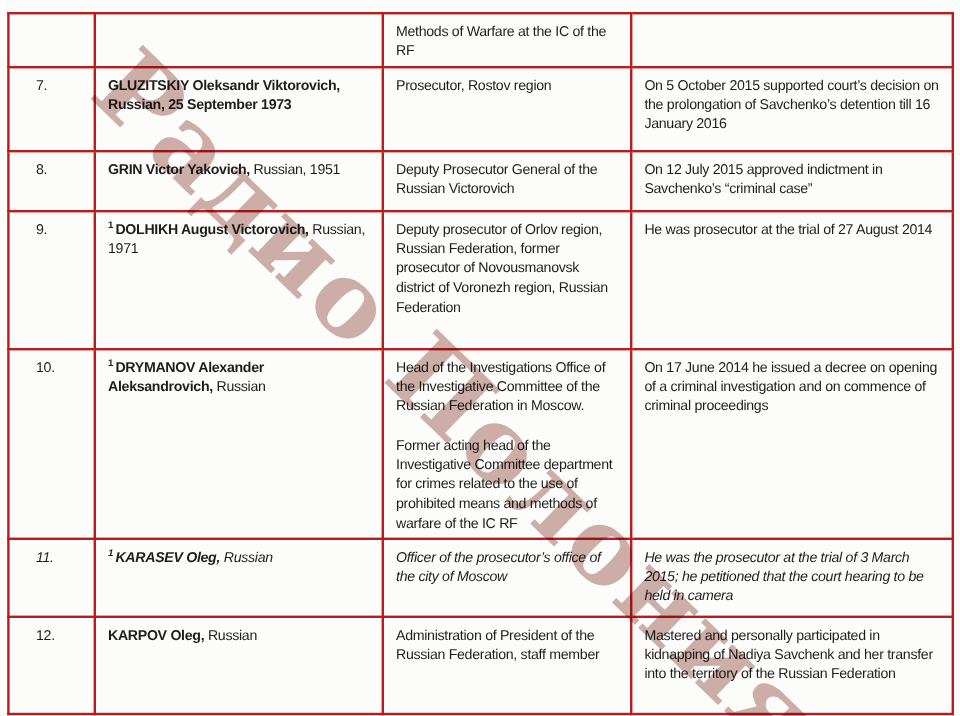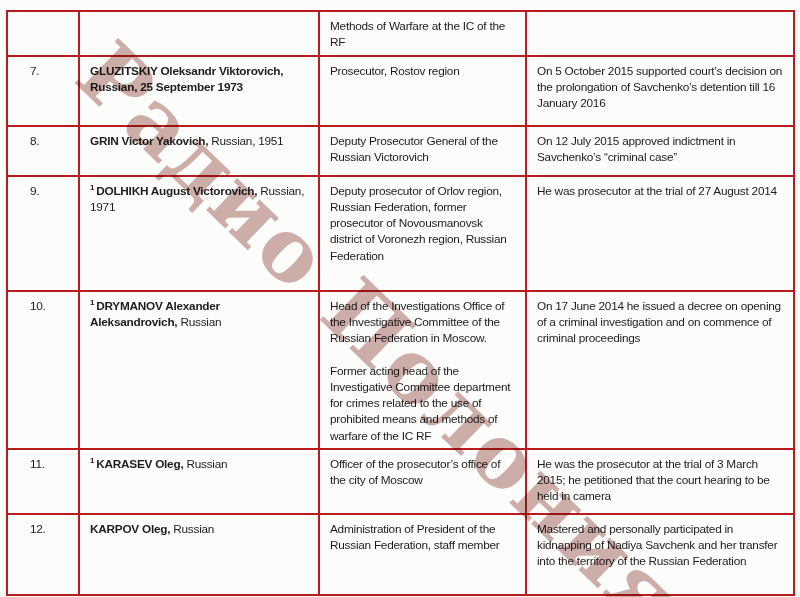--- a/index.html
+++ b/index.html
@@ -25,21 +25,21 @@
     letter-spacing:-0.25px;
     line-height:1.38;
   }
   .doc-table td.c-num{padding-left:22px;}
   .doc-table td.c-name b{font-weight:bold;}
   .doc-table td.c-pos{white-space:pre-line;}
   .doc-table td.c-act{white-space:pre-line;}
   sup.fn{font-size:8px;font-weight:bold;margin-right:2px;line-height:0;}
   sup.fn:empty{margin:0;}
   tr.r0{height:42px;} tr.r1{height:70px;} tr.r2{height:50px;}
-  tr.r3{height:115px;} tr.r4{height:153px;} tr.r5{height:65px;} tr.r6{height:81px;padding-left:40px;}
+  tr.r3{height:115px;} tr.r4{height:153px;} tr.r5{height:65px;font-style:italic;} tr.r6{height:81px;padding-left:40px;}
   .watermark{
     position:absolute;
     left:128px;top:22px;
     transform:rotate(44deg);
     transform-origin:0 0;
     font-family:"DejaVu Serif", serif;
     font-weight:bold;
     font-size:86px;
     letter-spacing:2px;
     white-space:nowrap;

